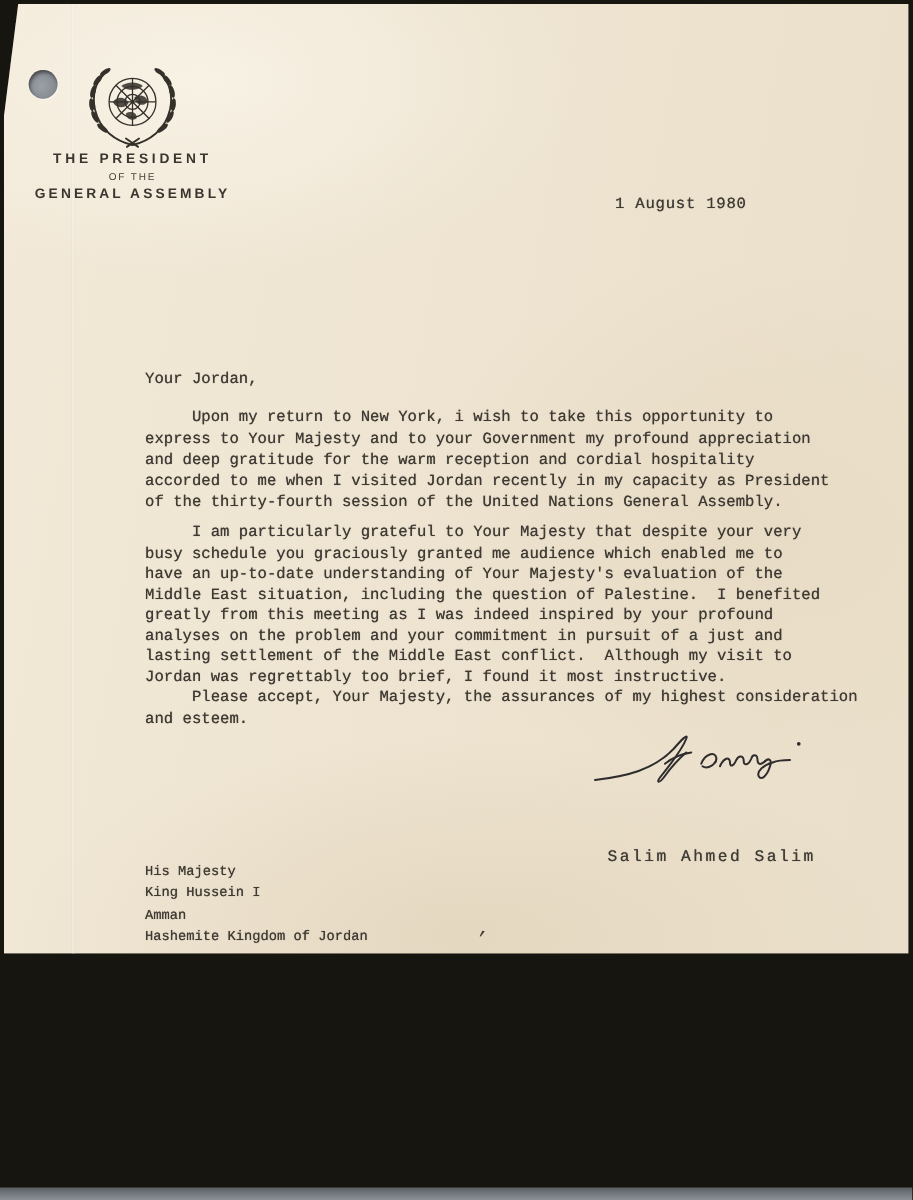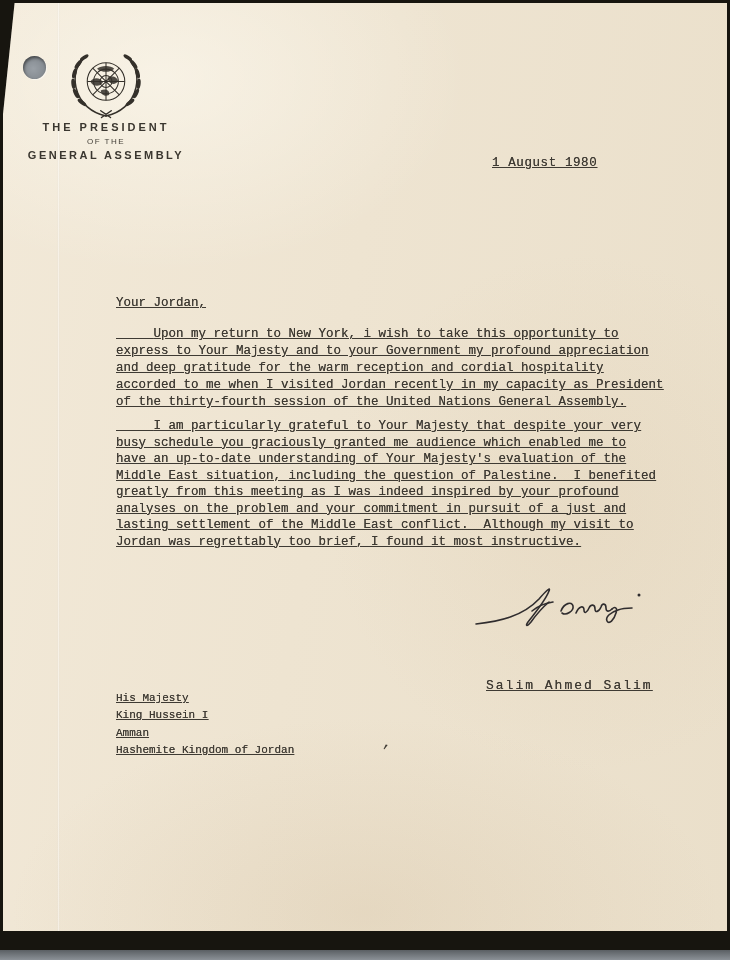--- a/index.html
+++ b/index.html
@@ -8,21 +8,21 @@
     background:#17150f;
     font-family:"Liberation Sans", sans-serif;
   }
   
   .scan-bed{
     position:absolute;left:0;bottom:0;width:730px;height:10px;
     background:linear-gradient(to bottom,#5a5f63,#8b9197);
   }
   
   .paper{
-    position:absolute;left:3px;top:3px;width:724px;height:928px;
+    position:absolute;left:3px;top:3px;width:724px;height:760px;
     background:
       radial-gradient(ellipse 60% 30% at 22% 8%, rgba(255,253,245,.5), rgba(255,255,255,0) 70%),
       radial-gradient(ellipse 50% 40% at 80% 55%, rgba(214,192,158,.18), rgba(214,192,158,0) 70%),
       radial-gradient(ellipse 70% 30% at 50% 98%, rgba(200,176,140,.22), rgba(200,176,140,0) 70%),
       linear-gradient(100deg,#f2e9d8 0%, #eee4d1 45%, #eadfca 100%);
     box-shadow:0 3px 7px rgba(0,0,0,.8);
     clip-path:polygon(1.6% 0%, 100% 0%, 100% 100%, 0% 100%, 0% 12%);
   }
   
   .crease{
@@ -38,21 +38,20 @@
   .letterhead{position:absolute;left:18px;top:50px;width:170px;text-align:center;color:#33302a;}
   .emblem{display:block;margin:0 auto;width:76px;height:66px;}
   .lh-line1{margin-top:2px;font-size:11px;font-weight:bold;letter-spacing:3px;color:#3a362f;}
   .lh-line2{margin-top:4px;font-size:8px;font-weight:normal;letter-spacing:1.5px;color:#45413a;}
   .lh-line3{margin-top:3px;font-size:11px;font-weight:bold;letter-spacing:2.5px;color:#3a362f;text-align:center;}
 
   .typed{
     font-family:"Liberation Mono", monospace;
     color:#3e3a33;
     text-shadow:0 0 0.6px rgba(62,58,51,.85);
-    text-decoration:underline;
   }
   .date-line{position:absolute;left:489px;top:153px;font-size:12.5px;letter-spacing:.6px;}
   .salutation{position:absolute;left:113px;top:293px;font-size:12.5px;}
   .para{position:absolute;left:113px;width:575px;font-size:12.5px;line-height:16.9px;white-space:pre-wrap;}
   .p1{top:323px;line-height:17px;}
   .p2{top:415px;line-height:16.5px;}
   .p3{top:547px;line-height:16.5px;}
 
   .signature-svg{position:absolute;left:470px;top:579px;width:178px;height:52px;}
   .typed-name{position:absolute;left:483px;top:635px;font-size:13px;letter-spacing:2px;margin-top:40px;}
@@ -127,20 +126,22 @@
 Middle East situation, including the question of Palestine.  I benefited
 greatly from this meeting as I was indeed inspired by your profound
 analyses on the problem and your commitment in pursuit of a just and
 lasting settlement of the Middle East conflict.  Although my visit to
 Jordan was regrettably too brief, I found it most instructive.</div>
   <div class="typed para p1">     Upon my return to New York, i wish to take this opportunity to
 express to Your Majesty and to your Government my profound appreciation
 and deep gratitude for the warm reception and cordial hospitality
 accorded to me when I visited Jordan recently in my capacity as President
 of the thirty-fourth session of the United Nations General Assembly.</div>
+  <div class="typed para p3">     Please accept, Your Majesty, the assurances of my highest consideration
+and esteem.</div>
 
   <svg class="signature-svg" viewBox="0 0 178 52" aria-hidden="true">
     <g stroke="#2f2c2e" fill="none" stroke-width="1.6" stroke-linecap="round" stroke-linejoin="round">
 
       <path d="M3,42 C28,39 50,34 66,17 C72,10 78,4 76,9 C73,17 63,30 55,40 C52,44 54,45 58,40 C63,33 70,25 76,20"></path>
       <path d="M59,29 C65,24 73,21 80,20"></path>
 
       <path d="M88,29 C91,21 99,19 100,24 C101,29 93,34 89,31"></path>
 
       <path d="M103,31 C106,24 111,23 111,28 C111,32 114,31 116,26 C118,22 122,22 122,27 C122,31 126,30 128,25 C129,21 133,21 133,26 C133,30 136,30 139,27"></path>

